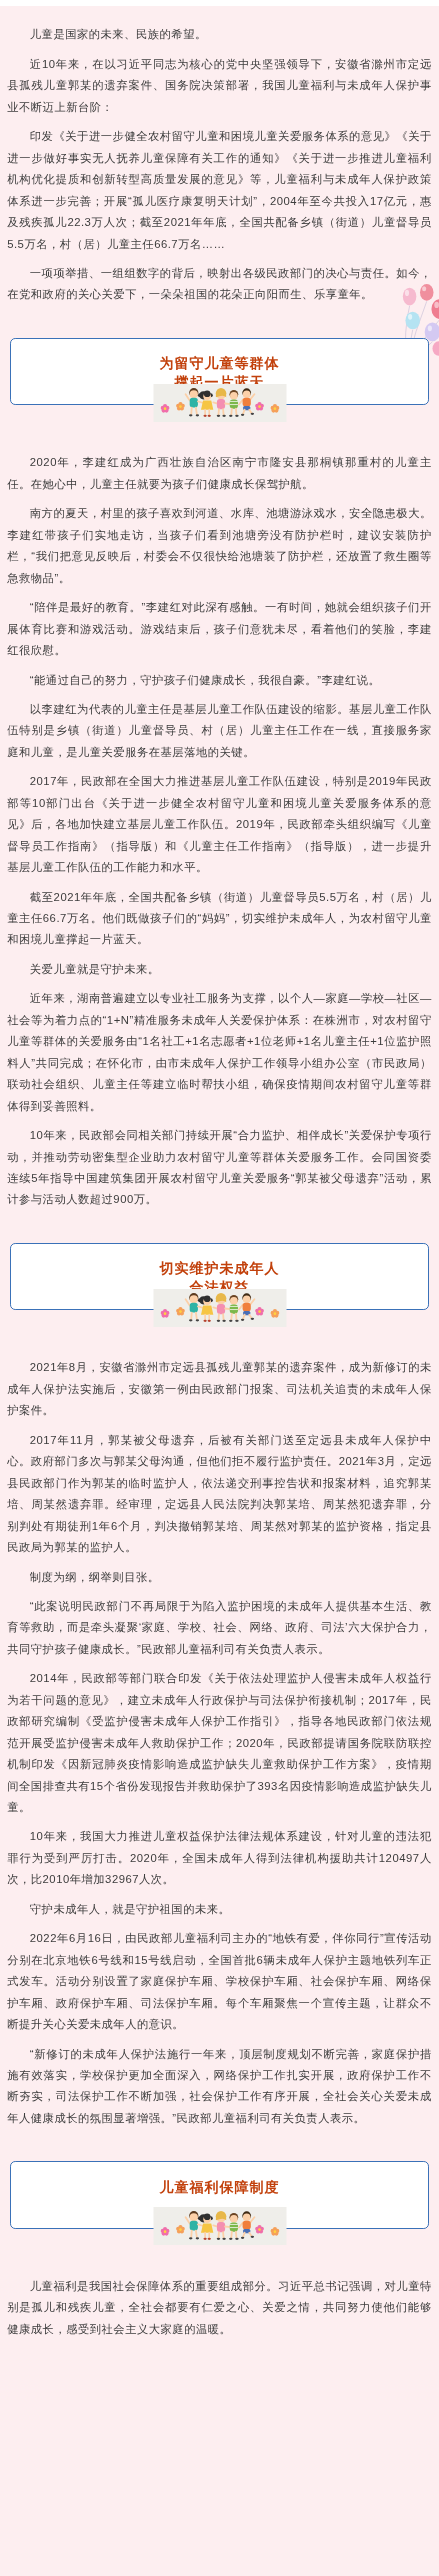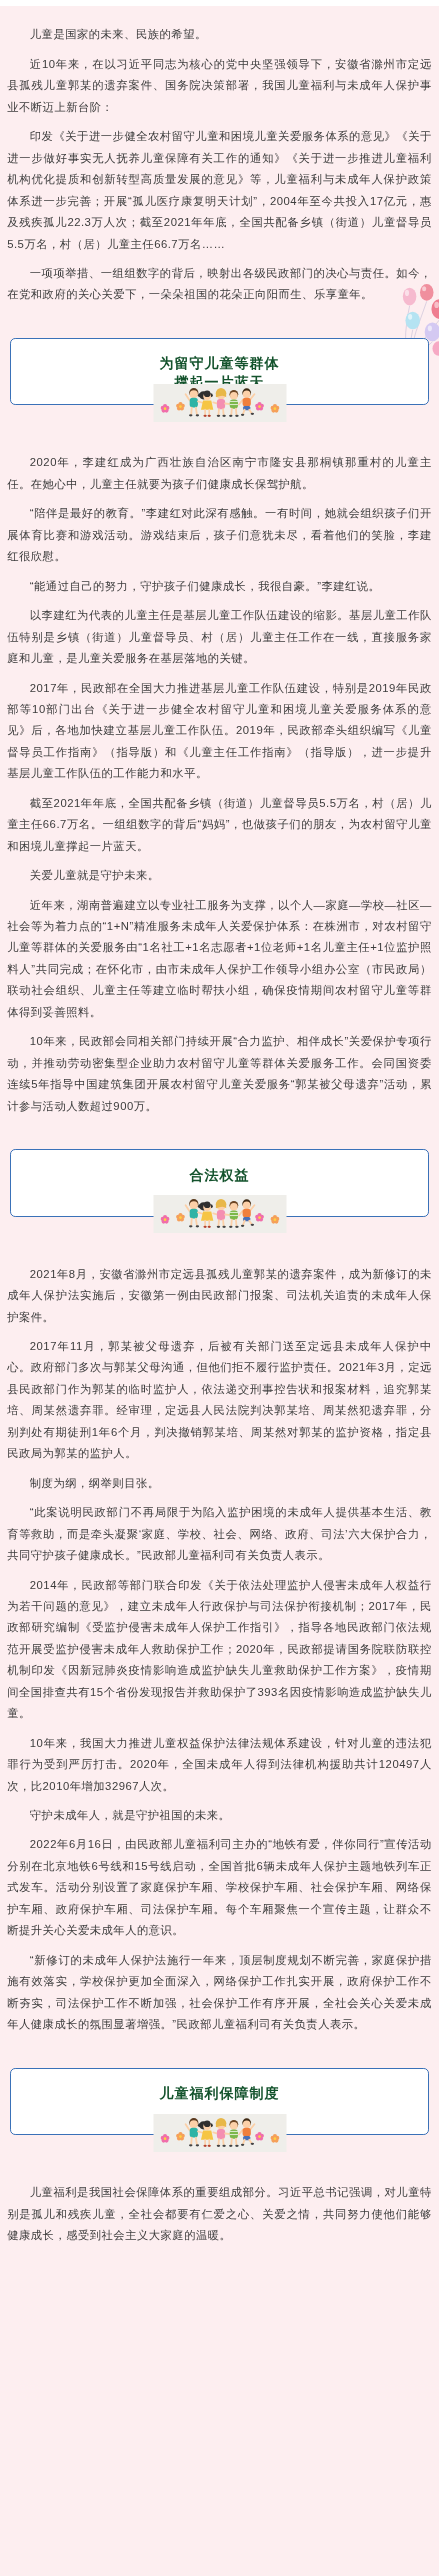--- a/index.html
+++ b/index.html
@@ -3,21 +3,21 @@
 <meta charset="utf-8">
 <style>
   html,body{margin:0;padding:0;}
   body{background:#fdeef0;font-family:"Liberation Sans",sans-serif;color:#3c3c3c;}
   .page{position:relative;width:439px;margin:0 auto;background:#fdeef0;overflow:hidden;min-height:3160px;box-sizing:border-box;}
   .top-strip{height:6.2px;background:#ffffff;}
   .content{padding:10.3px 7.2px 41px;}
   p.para{font-size:11.3px;line-height:1.9;letter-spacing:0.5px;text-align:justify;text-indent:2em;margin:8px 0;}
   .section-header{position:relative;margin:32px 3.1px 47px;height:50px;padding-top:15.5px;background:#ffffff;
     border:1px solid #3a71b8;border-radius:5.2px;text-align:center;}
-  .section-title{font-size:14px;font-weight:bold;color:#14532d;line-height:18.5px;letter-spacing:1px;}
+  .section-title{font-size:14px;font-weight:bold;color:#c2410c;line-height:18.5px;letter-spacing:1px;}
   .header-illustration{position:absolute;left:50%;top:45px;transform:translateX(-50%);
     width:133px;height:38px;background:#efeeea;}
   .header-illustration svg{display:block;width:100%;height:100%;}
   .balloons{position:absolute;top:282px;right:-7.2px;width:52px;height:82px;pointer-events:none;}
 </style>
 </head>
 <body>
 
 <div class="page">
   <div class="top-strip"></div>
@@ -143,30 +143,32 @@
             <line x1="177" y1="50" x2="174" y2="58" stroke="#fcd0a8" stroke-width="3.5" stroke-linecap="round"></line>
             <line x1="186" y1="50" x2="190" y2="56" stroke="#fcd0a8" stroke-width="3.5" stroke-linecap="round"></line>
             <ellipse cx="173" cy="60" rx="3.4" ry="2.2" fill="#444"></ellipse>
               <ellipse cx="192" cy="58" rx="3.4" ry="2.2" fill="#444"></ellipse>
           </g>
         </svg>
       </div>
     </div>
 
     <p class="para">2020年，李建红成为广西壮族自治区南宁市隆安县那桐镇那重村的儿童主任。在她心中，儿童主任就要为孩子们健康成长保驾护航。</p>
+    <p class="para">南方的夏天，村里的孩子喜欢到河道、水库、池塘游泳戏水，安全隐患极大。李建红带孩子们实地走访，当孩子们看到池塘旁没有防护栏时，建议安装防护栏，“我们把意见反映后，村委会不仅很快给池塘装了防护栏，还放置了救生圈等急救物品”。</p>
     <p class="para">“陪伴是最好的教育。”李建红对此深有感触。一有时间，她就会组织孩子们开展体育比赛和游戏活动。游戏结束后，孩子们意犹未尽，看着他们的笑脸，李建红很欣慰。</p>
     <p class="para">“能通过自己的努力，守护孩子们健康成长，我很自豪。”李建红说。</p>
     <p class="para">以李建红为代表的儿童主任是基层儿童工作队伍建设的缩影。基层儿童工作队伍特别是乡镇（街道）儿童督导员、村（居）儿童主任工作在一线，直接服务家庭和儿童，是儿童关爱服务在基层落地的关键。</p>
     <p class="para">2017年，民政部在全国大力推进基层儿童工作队伍建设，特别是2019年民政部等10部门出台《关于进一步健全农村留守儿童和困境儿童关爱服务体系的意见》后，各地加快建立基层儿童工作队伍。2019年，民政部牵头组织编写《儿童督导员工作指南》（指导版）和《儿童主任工作指南》（指导版），进一步提升基层儿童工作队伍的工作能力和水平。</p>
-    <p class="para">截至2021年年底，全国共配备乡镇（街道）儿童督导员5.5万名，村（居）儿童主任66.7万名。一组组数字的背后“妈妈”，也做孩子们的朋友，为农村留守儿童和困境儿童撑起一片蓝天。</p>
+    <p class="para">截至2021年年底，全国共配备乡镇（街道）儿童督导员5.5万名，村（居）儿童主任66.7万名。他们既做孩子们的“妈妈”，切实维护未成年人，为农村留守儿童和困境儿童撑起一片蓝天。</p>
     <p class="para">关爱儿童就是守护未来。</p>
     <p class="para">近年来，湖南普遍建立以专业社工服务为支撑，以个人—家庭—学校—社区—社会等为着力点的“1+N”精准服务未成年人关爱保护体系：在株洲市，对农村留守儿童等群体的关爱服务由“1名社工+1名志愿者+1位老师+1名儿童主任+1位监护照料人”共同完成；在怀化市，由市未成年人保护工作领导小组办公室（市民政局）联动社会组织、儿童主任等建立临时帮扶小组，确保疫情期间农村留守儿童等群体得到妥善照料。</p>
     <p class="para">10年来，民政部会同相关部门持续开展“合力监护、相伴成长”关爱保护专项行动，并推动劳动密集型企业助力农村留守儿童等群体关爱服务工作。会同国资委连续5年指导中国建筑集团开展农村留守儿童关爱服务“郭某被父母遗弃”活动，累计参与活动人数超过900万。</p>
 
     <div class="section-header">
+      <div class="section-title">切实维护未成年人</div>
       <div class="section-title">合法权益</div>
       <div class="header-illustration">
         <svg viewBox="0 0 258 74" xmlns="http://www.w3.org/2000/svg">
           <use href="#kids-group"></use>
           <g>
               <circle cx="22" cy="43" r="4" fill="#f06eaa"></circle>
               <circle cx="26.5" cy="46.5" r="4" fill="#f06eaa"></circle>
               <circle cx="24.8" cy="51.8" r="4" fill="#f06eaa"></circle>
               <circle cx="19.2" cy="51.8" r="4" fill="#f06eaa"></circle>
               <circle cx="17.5" cy="46.5" r="4" fill="#f06eaa"></circle>

